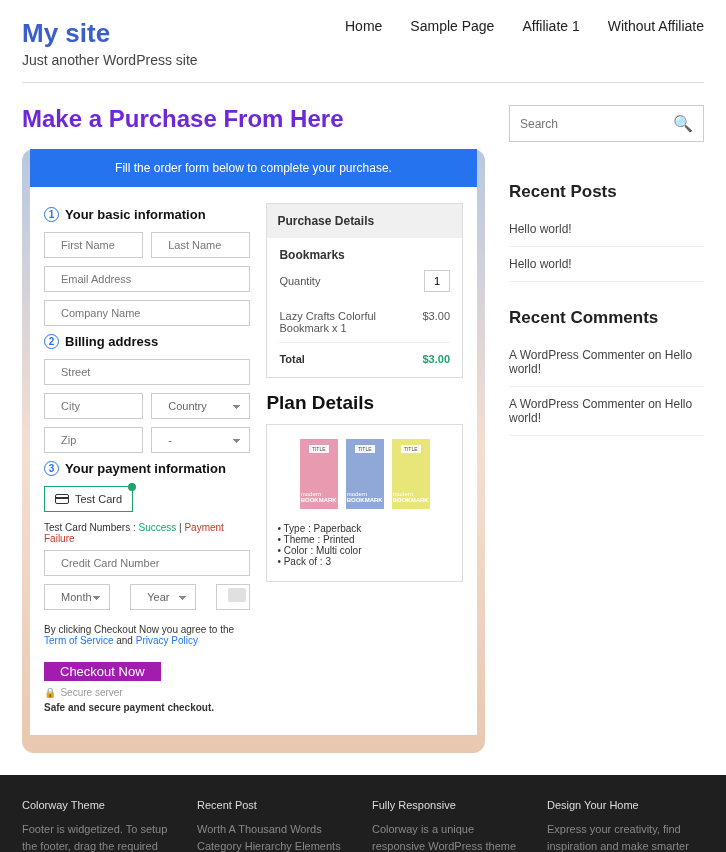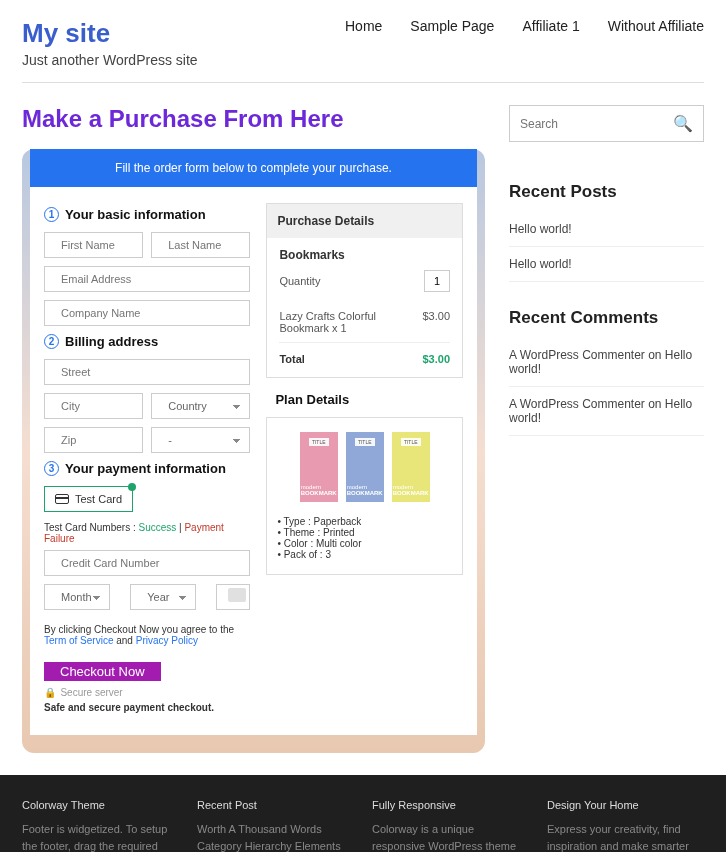--- a/index.html
+++ b/index.html
@@ -36,21 +36,21 @@
 .secure{font-size:10px;color:#999;display:flex;align-items:center;gap:4px;margin-bottom:4px}
 .details-box{border:1px solid #ddd}
 .details-hd{background:#f0f0f0;padding:10px;font-size:12px;font-weight:600}
 .details-body{padding:10px 12px}
 .prod-name{font-size:12px;font-weight:700;margin-bottom:8px}
 .qty-row{display:flex;justify-content:space-between;align-items:center;font-size:11px;color:#555;margin-bottom:10px}
 .qty-in{width:26px;height:22px;text-align:center;border:1px solid #ccc;font-size:11px}
 .line-row{display:flex;justify-content:space-between;font-size:11px;color:#555;padding:8px 0;border-bottom:1px solid #eee}
 .total-row{display:flex;justify-content:space-between;font-size:11px;font-weight:700;padding:10px 0 2px}
 .total-row .amt{color:#1ea36d}
-.plan-hd{font-size:13px;font-weight:700;margin:14px 9px 10px;color:#111}
+.plan-hd{font-size:19px;font-weight:700;margin:14px 0 10px;color:#111}
 .plan-box{border:1px solid #ddd;padding:14px 10px}
 .books{display:flex;gap:8px;justify-content:center;margin-bottom:14px}
 .book{width:38px;height:70px;display:flex;flex-direction:column;justify-content:space-between;align-items:center;padding:6px 2px;font-size:6px;color:#fff}
 .book .t{background:rgba(255,255,255,.9);color:#555;padding:1px 3px;font-size:5px}
 .b1{background:#e89bb0}.b2{background:#8fa8d8}.b3{background:#e8e678}
 .plan-ul{list-style:none;font-size:10px;color:#333}
 .plan-ul li::before{content:"• ";}
 .sidebar{width:195px}
 .search-box{border:1px solid #ccc;padding:8px 10px;display:flex;align-items:center;justify-content:space-between;margin-bottom:40px}
 .search-box input{border:0;outline:0;font-size:12px;color:#888;width:80%}

